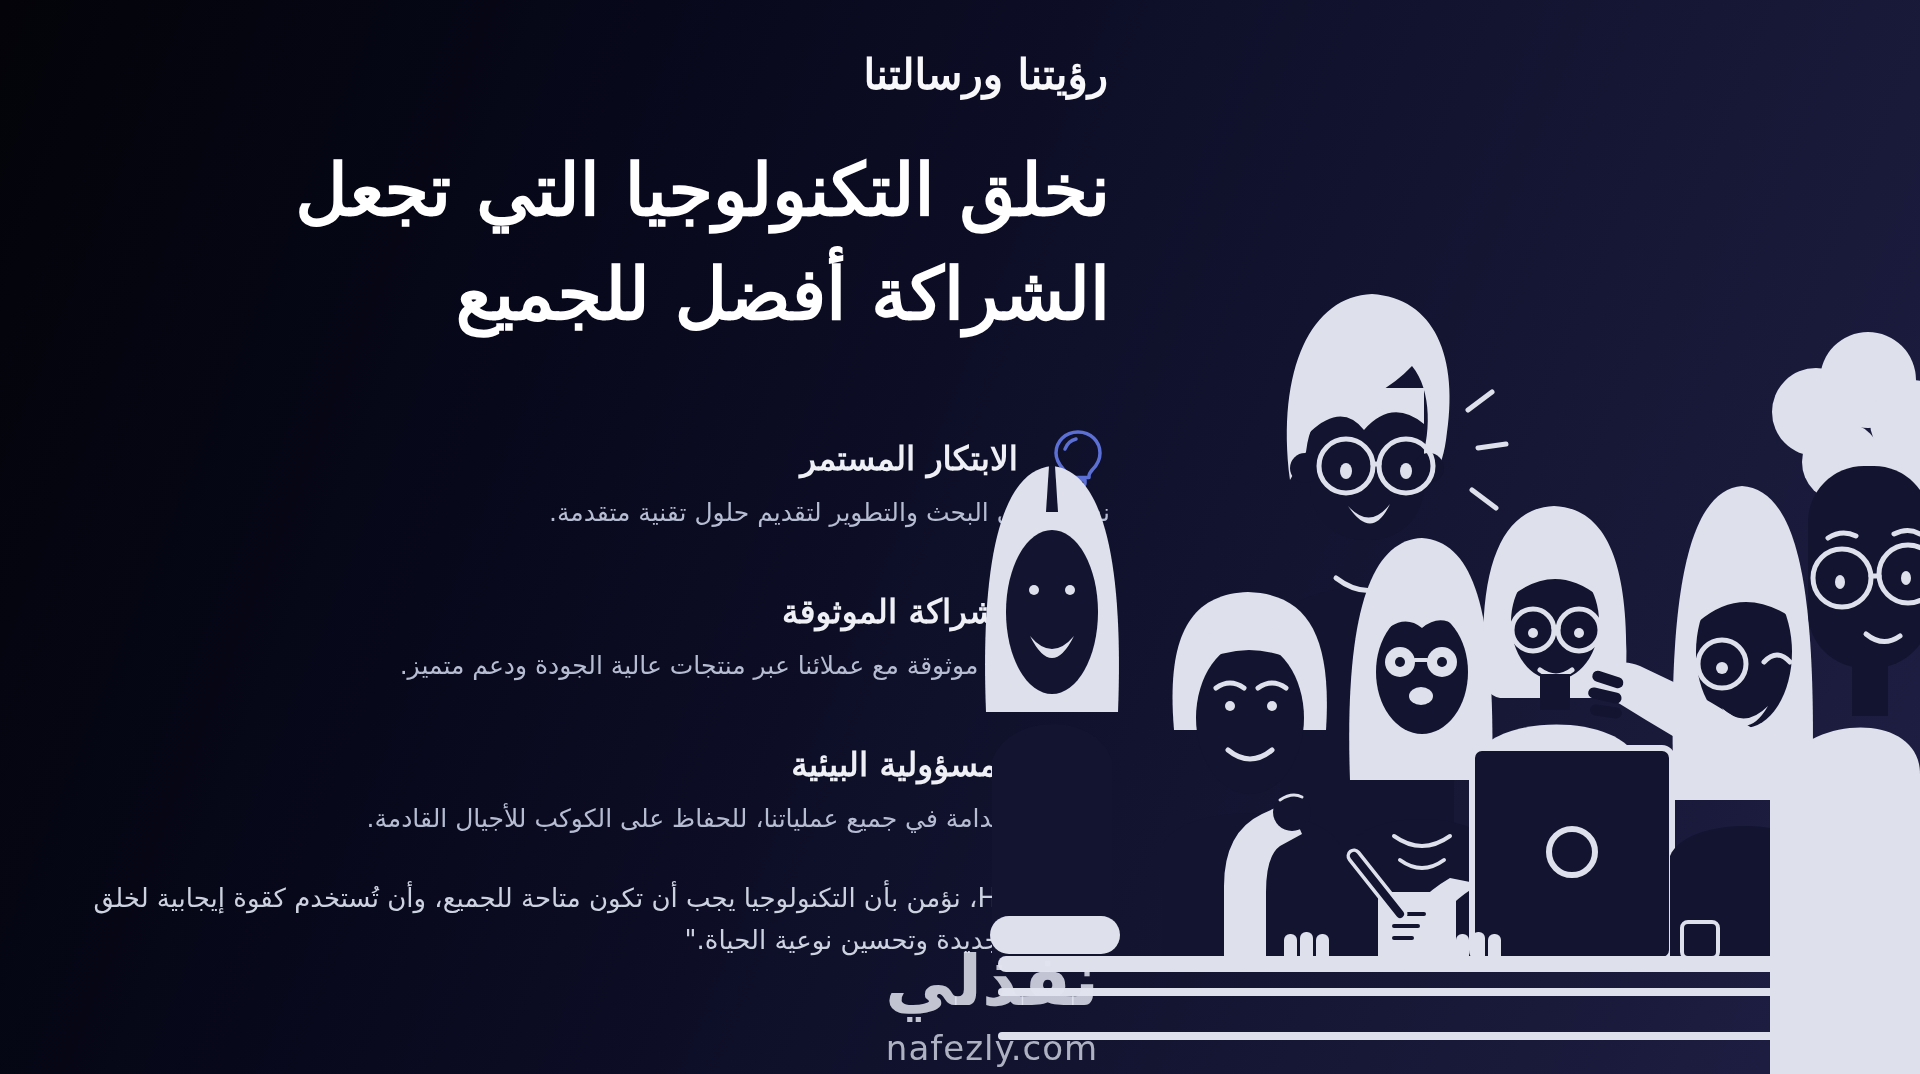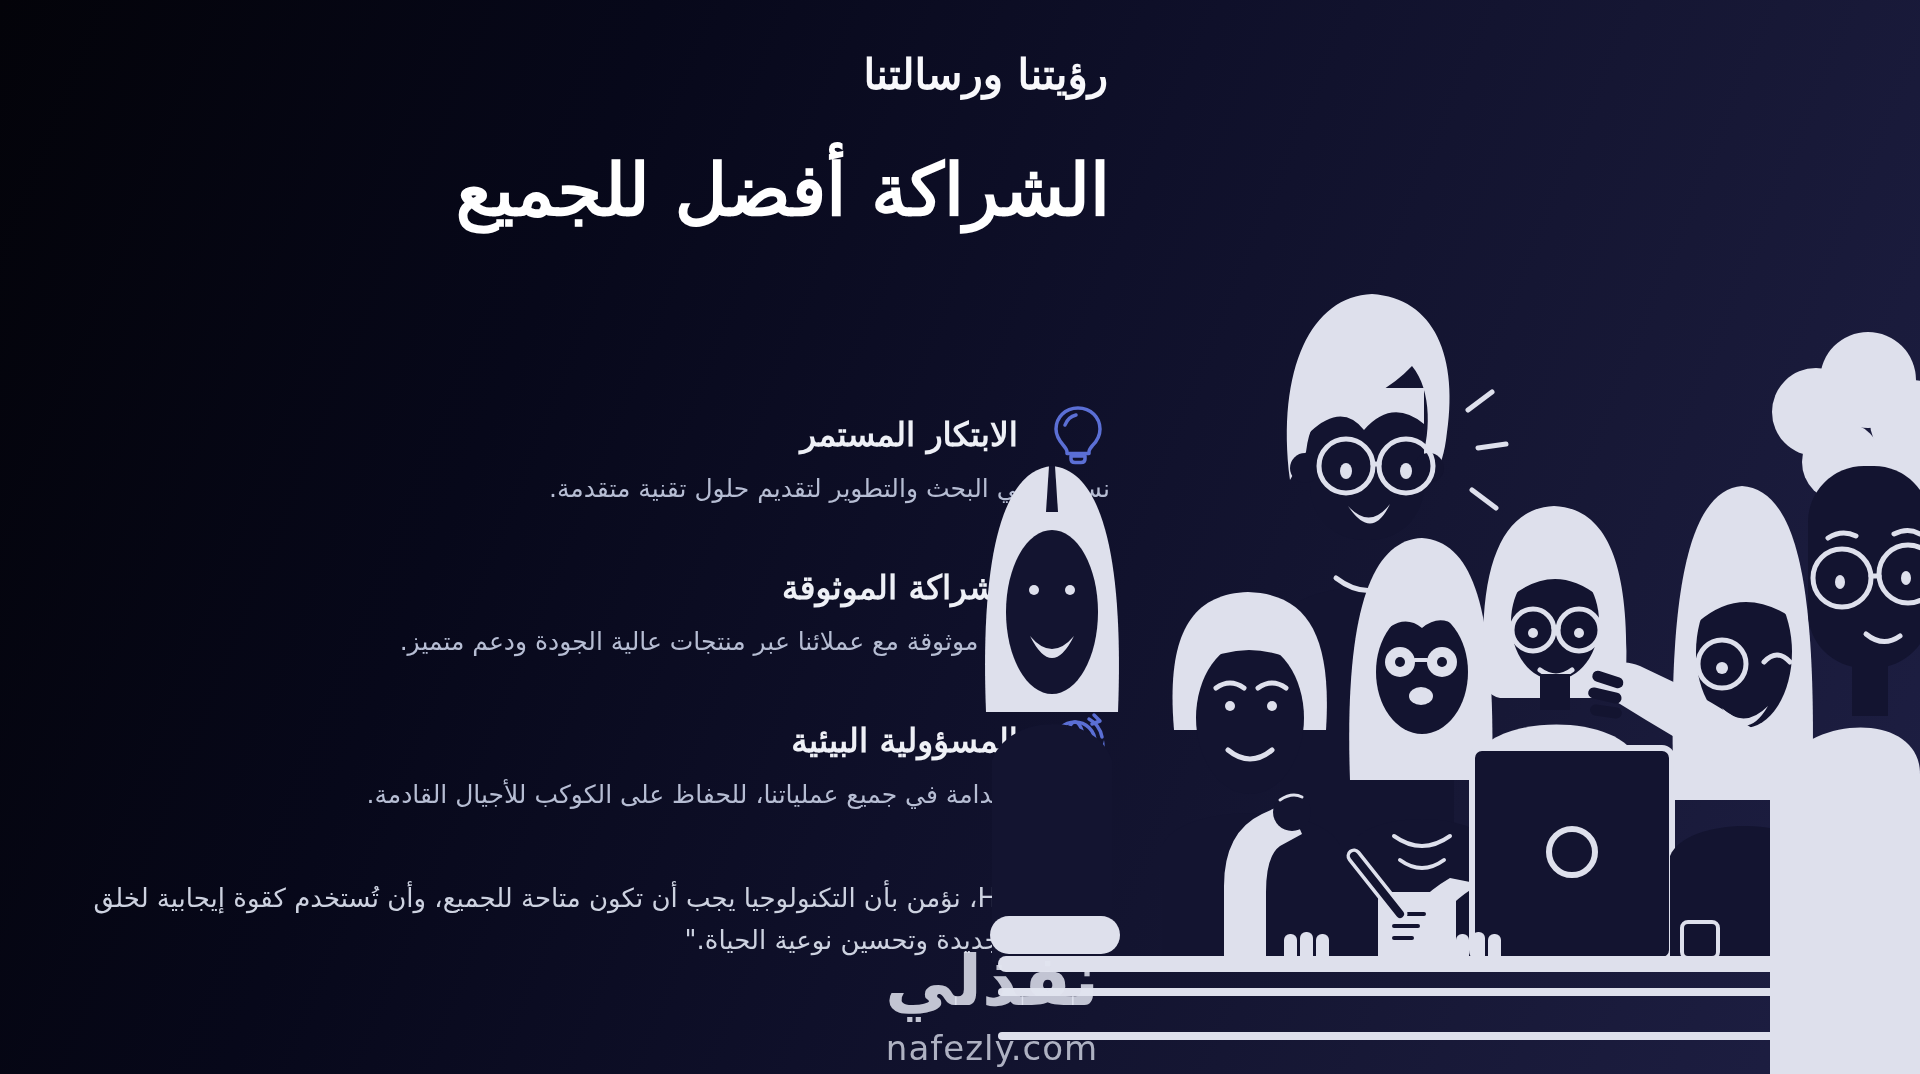--- a/index.html
+++ b/index.html
@@ -12,21 +12,21 @@
   .kicker{
     position:absolute;top:50px;right:2px;
     font-family:"DejaVu Serif","Liberation Serif",serif;
     font-weight:700;font-size:42px;color:#f8f8fb;letter-spacing:1px;white-space:nowrap;
   }
   .title{
     position:absolute;top:138px;right:0;text-align:right;
     font-family:"DejaVu Serif","Liberation Serif",serif;
     font-weight:700;font-size:72px;line-height:1.45;color:#ffffff;white-space:nowrap;
   }
-  .values{position:absolute;top:402px;right:0;width:100%;}
+  .values{position:absolute;top:426px;right:0;width:100%;}
   .value-item{display:grid;grid-template-columns:64px auto;column-gap:28px;align-items:center;margin-bottom:52px;justify-content:start;}
   .value-icon{width:64px;height:64px;grid-column:1;}
   .value-title{
     grid-column:2;font-family:"DejaVu Serif","Liberation Serif",serif;
     font-size:33px;font-weight:700;color:#eef0f6;white-space:nowrap;
   }
   .value-desc{grid-column:1 / 3;font-size:25px;color:#b6bdd3;margin-top:8px;white-space:nowrap;text-align:right;}
   .quote{
     position:absolute;top:878px;right:10px;width:1000px;
     border-right:5px solid #4c60ca;padding-right:28px;
@@ -45,20 +45,21 @@
 </head>
 <body>
 
 <div class="slide">
 
   <div class="content">
 
     <div class="kicker">رؤيتنا ورسالتنا</div>
 
     <div class="title">
+      <div>نخلق التكنولوجيا التي تجعل</div>
       <div>الشراكة أفضل للجميع</div>
     </div>
 
     <div class="values">
 
       <div class="value-item">
         <svg class="value-icon" viewBox="0 0 64 64">
           <path class="icon-stroke" d="M32,6 C19,6 10,15.5 10,27 c0,7.5 4,12.5 7.5,16.5 2,2.3 3.5,4.2 3.5,6.5 l0,1.5 22,0 0,-1.5 c0,-2.3 1.5,-4.2 3.5,-6.5 C50.5,39.5 54,34.5 54,27 54,15.5 45,6 32,6 Z"></path>
           <path class="icon-stroke" d="M25,54 l14,0 0,3 q0,3.5 -4,3.5 l-6,0 q-4,0 -4,-3.5 Z"></path>
           <path class="icon-stroke" d="M19,23 q3,-8 11,-10"></path>

